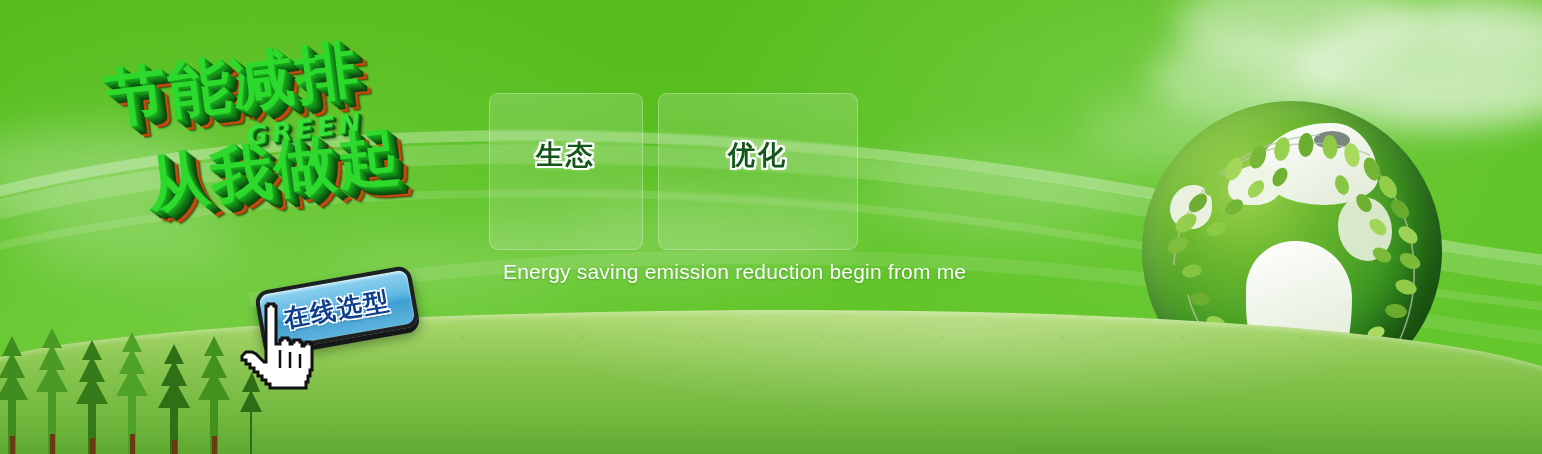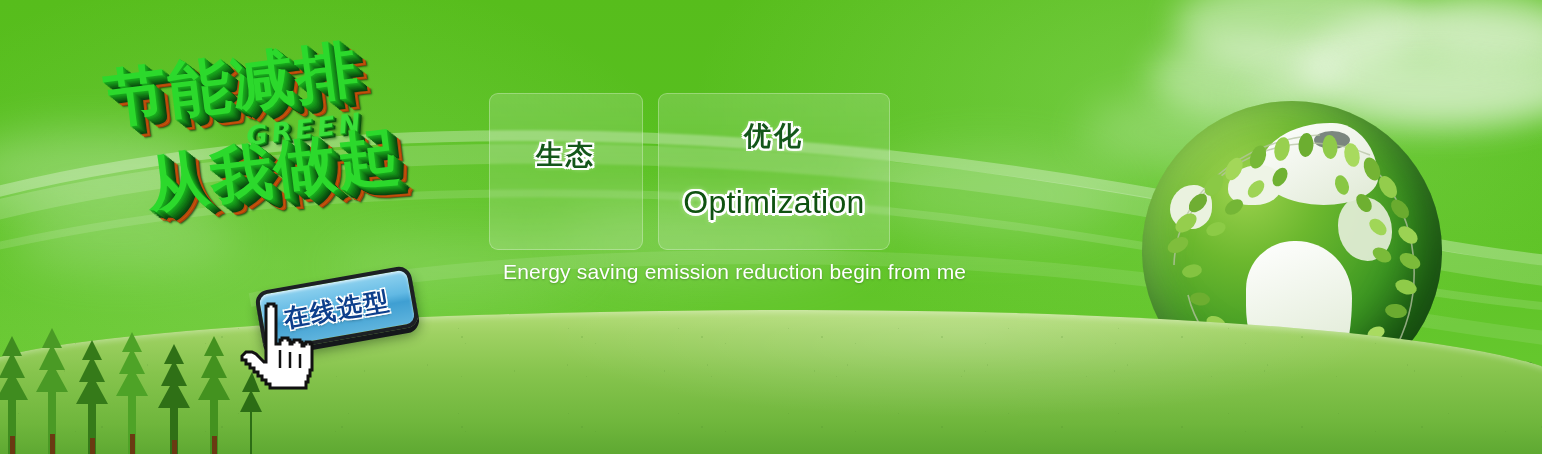--- a/index.html
+++ b/index.html
@@ -119,21 +119,21 @@
   .cards{ position:absolute; left:489px; top:93px; display:flex; gap:15px; }
   .card{
     position:relative; height:157px; border-radius:9px;
     background:linear-gradient(180deg, rgba(255,255,255,.17) 0%, rgba(255,255,255,.10) 45%, rgba(255,255,255,.16) 100%);
     border:1px solid rgba(255,255,255,.28);
     display:flex; flex-direction:column; align-items:center; justify-content:center;
     backdrop-filter:blur(1px);
   }
   .card-1{ width:154px; }
   .card-2{ width:245px; }
-  .card-3{ width:232px; }
+  .card-3{ width:200px; }
 
   .cn{
     font-family:"DejaVu Sans", sans-serif;
     font-size:27px; font-weight:700; color:#14571a; letter-spacing:3px;
     margin-top:-4px; margin-bottom:30px;
     text-shadow:
       -2px -2px 0 #fff, 2px -2px 0 #fff, -2px 2px 0 #fff, 2px 2px 0 #fff,
       -2px 0 0 #fff, 2px 0 0 #fff, 0 -2px 0 #fff, 0 2px 0 #fff,
       0 0 5px rgba(255,255,255,.9);
   }
@@ -307,21 +307,20 @@
       <span class="blk">从我做起</span>
     </div>
   </div>
 
   <div class="cards">
     <div class="card card-1">
       <div class="cn">生态</div>
     </div>
     <div class="card card-3">
       <div class="cn">优化</div>
-      <div class="en">Optimization</div>
     </div>
   </div>
 
   <div class="tagline">Energy saving emission reduction begin from me</div>
 
   <div class="cta">
     <div class="cta-plate"></div>
     <div class="cta-label">在线选型</div>
   </div>
   <svg class="cursor-hand" style="position:absolute;left:236px;top:300px;" viewBox="0 0 78 92">

